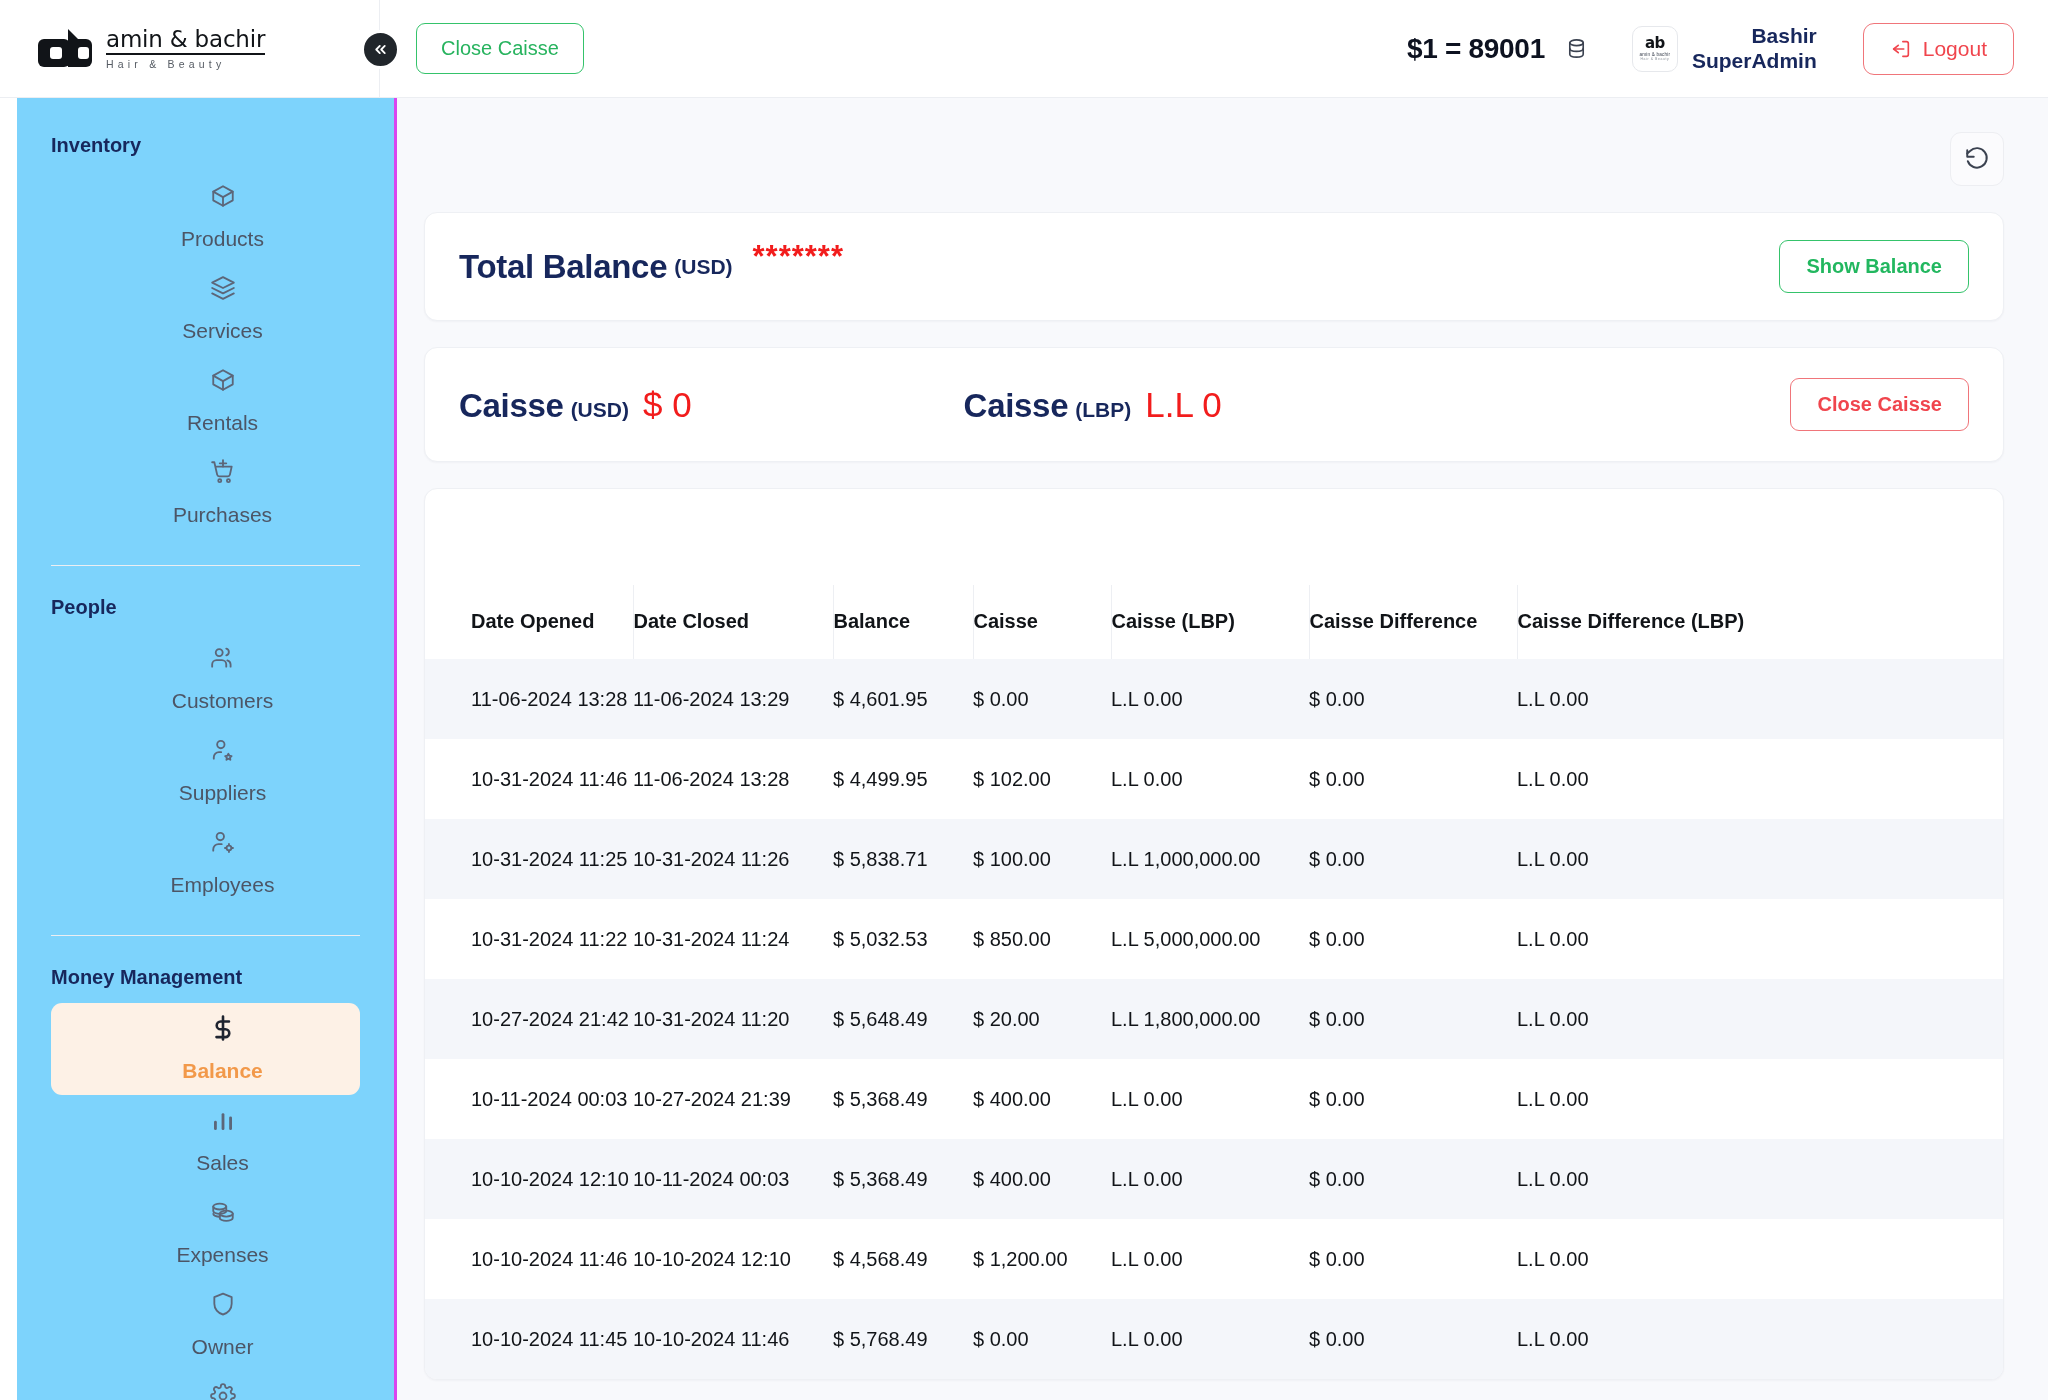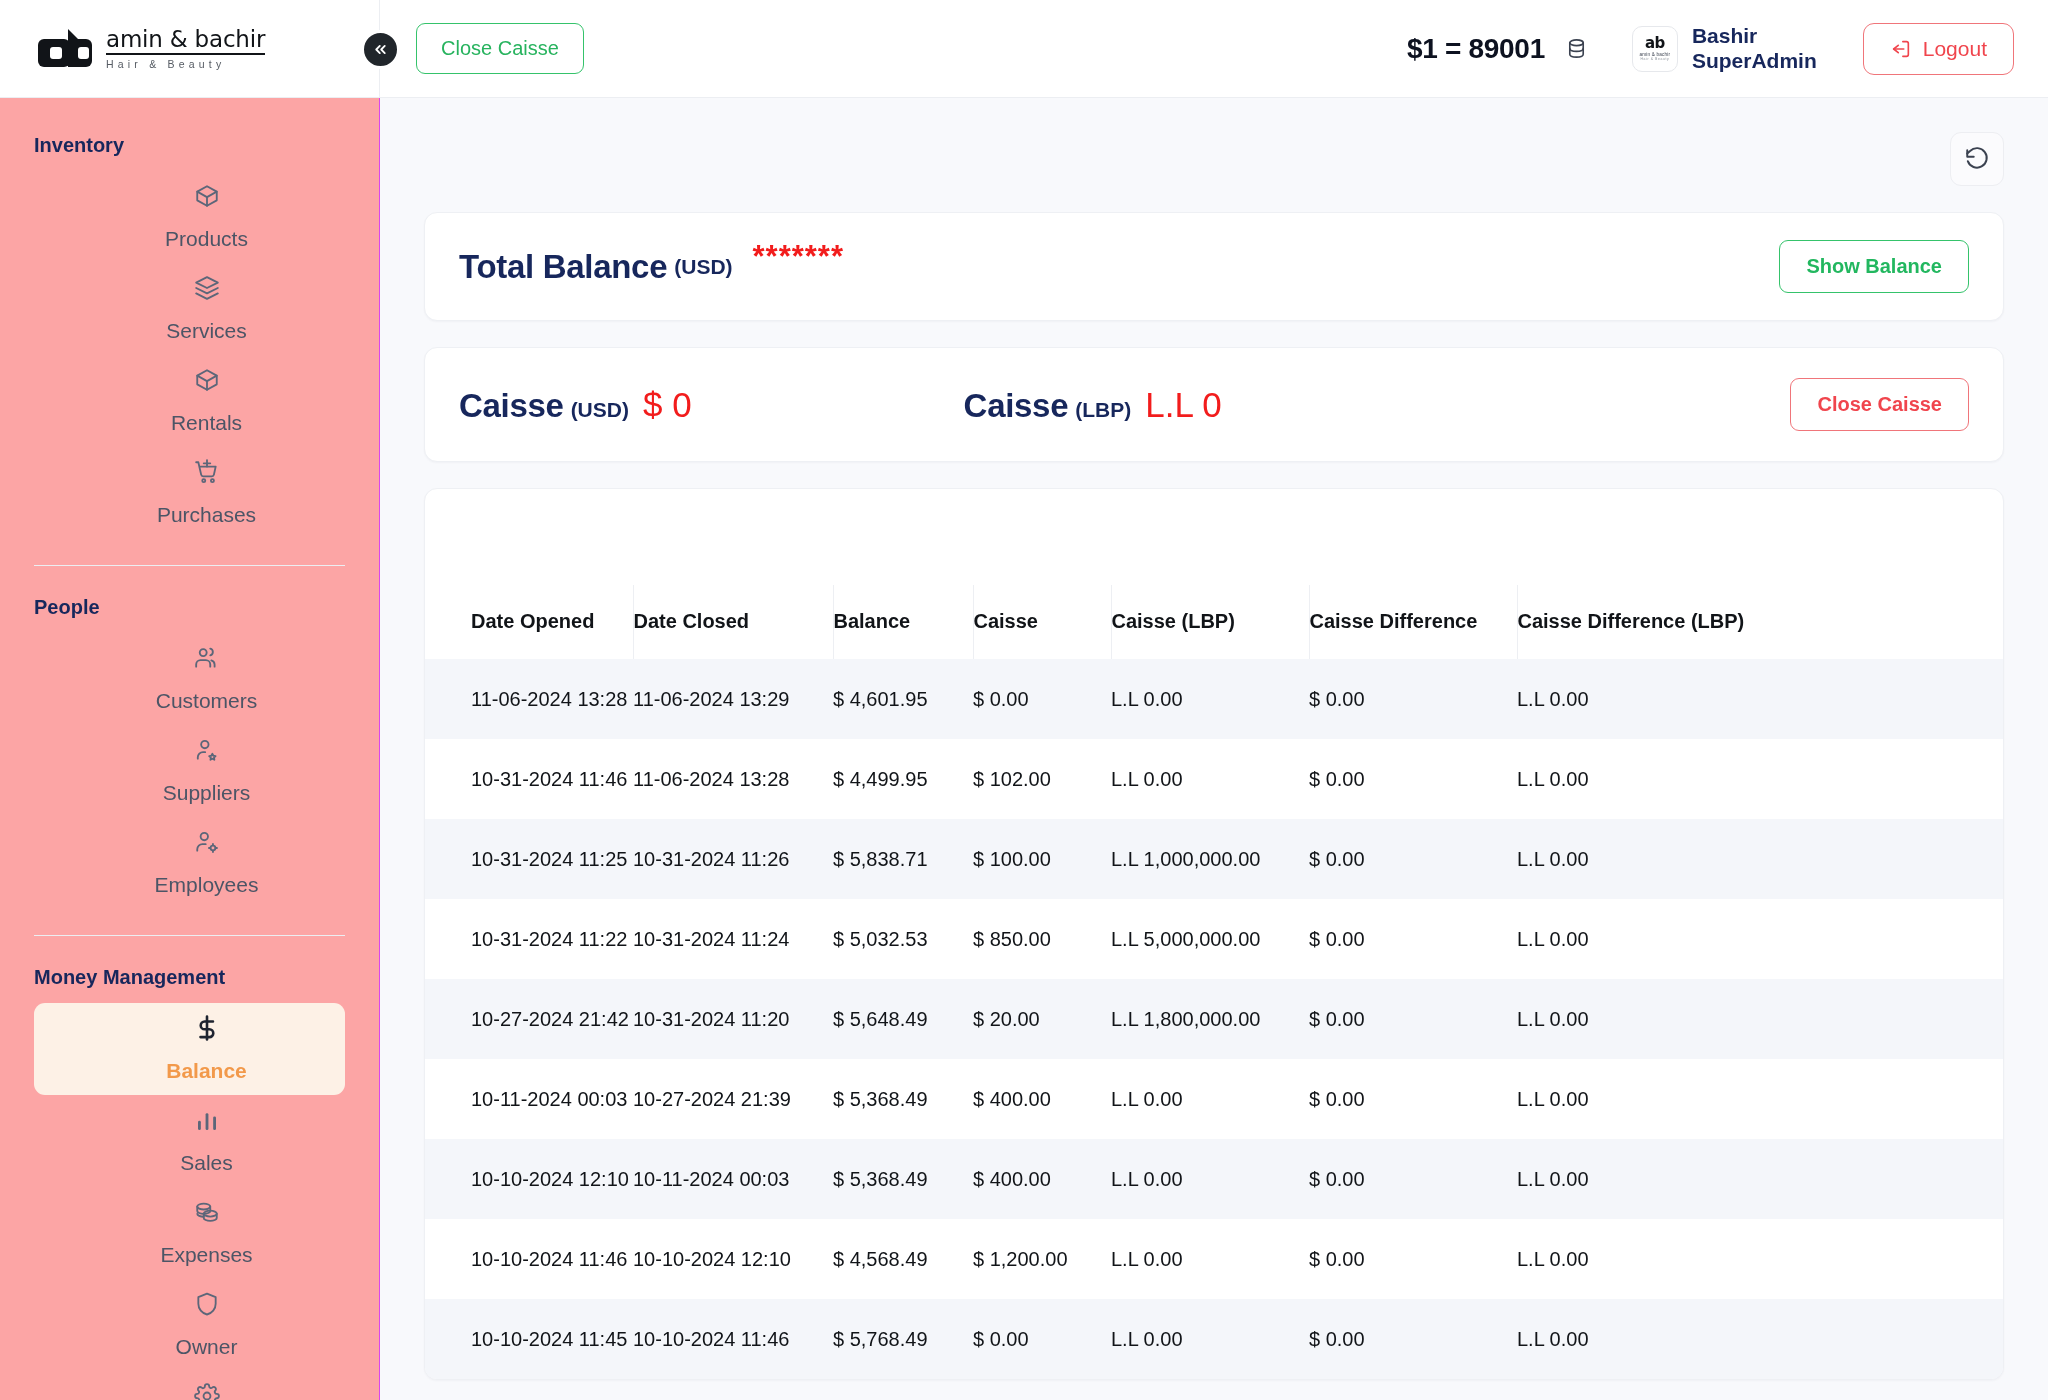--- a/index.html
+++ b/index.html
@@ -55,21 +55,21 @@
     padding: 13px 24px; font-size: 20px; font-weight: 500;
     cursor: pointer; white-space: nowrap;
   }
 
   .topbar-right {
     margin-left: auto; display: flex; align-items: center;
     padding-right: 34px; gap: 0;
   }
   .rate { font-size: 28px; font-weight: 700; color: #0d1220; letter-spacing: -0.3px; }
   .db-icon { margin-left: 20px; color: #3b4250; display: flex; align-items: center; }
-  .user-block { display: flex; align-items: center; margin-left: 44px; gap: 14px; }
+  .user-block { display: flex; align-items: center; margin-left: 44px; gap: 14px; text-align: right; }
   .avatar {
     width: 46px; height: 46px; border-radius: 10px; background: #ffffff;
     border: 1px solid #e6e8ec;
     display: flex; flex-direction: column; align-items: center; justify-content: center;
     overflow: hidden;
   }
   .avatar-ab { font-size: 15px; font-weight: 700; color: #111418; line-height: 1;
                font-family: "DejaVu Sans", sans-serif; letter-spacing: -0.5px; }
   .avatar-sub { font-size: 4.6px; color: #3b4250; letter-spacing: 0.2px; margin-top: 1px; }
   .avatar-sub2 { font-size: 3.4px; color: #8a9099; letter-spacing: 0.6px; }
@@ -77,24 +77,24 @@
   .user-name span { font-size: 21px; font-weight: 700; color: #17275c; }
   .logout-btn {
     margin-left: 46px; border: 1.6px solid #f0757a; color: #f0454d;
     background: #ffffff; border-radius: 11px;
     padding: 13px 26px; font-size: 21px; font-weight: 500;
     display: flex; align-items: center; gap: 11px; cursor: pointer;
   }
 
   
   .sidebar {
-    position: absolute; top: 98px; left: 0;
+    position: absolute; top: 98px; left: 17px;
     width: 380px; height: 1302px;
-    background: #fca5a5;
-    border-right: 1px solid #d946ef;
+    background: #7dd3fc;
+    border-right: 3px solid #d946ef;
     padding: 36px 0 0 0;
     overflow: hidden;
     z-index: 20;
   }
   .nav-group { padding: 0 34px; }
   .group-title {
     font-size: 20px; font-weight: 600; color: #17275c;
     margin: 0 0 14px 0; padding-left: 0;
   }
   .nav-item {

